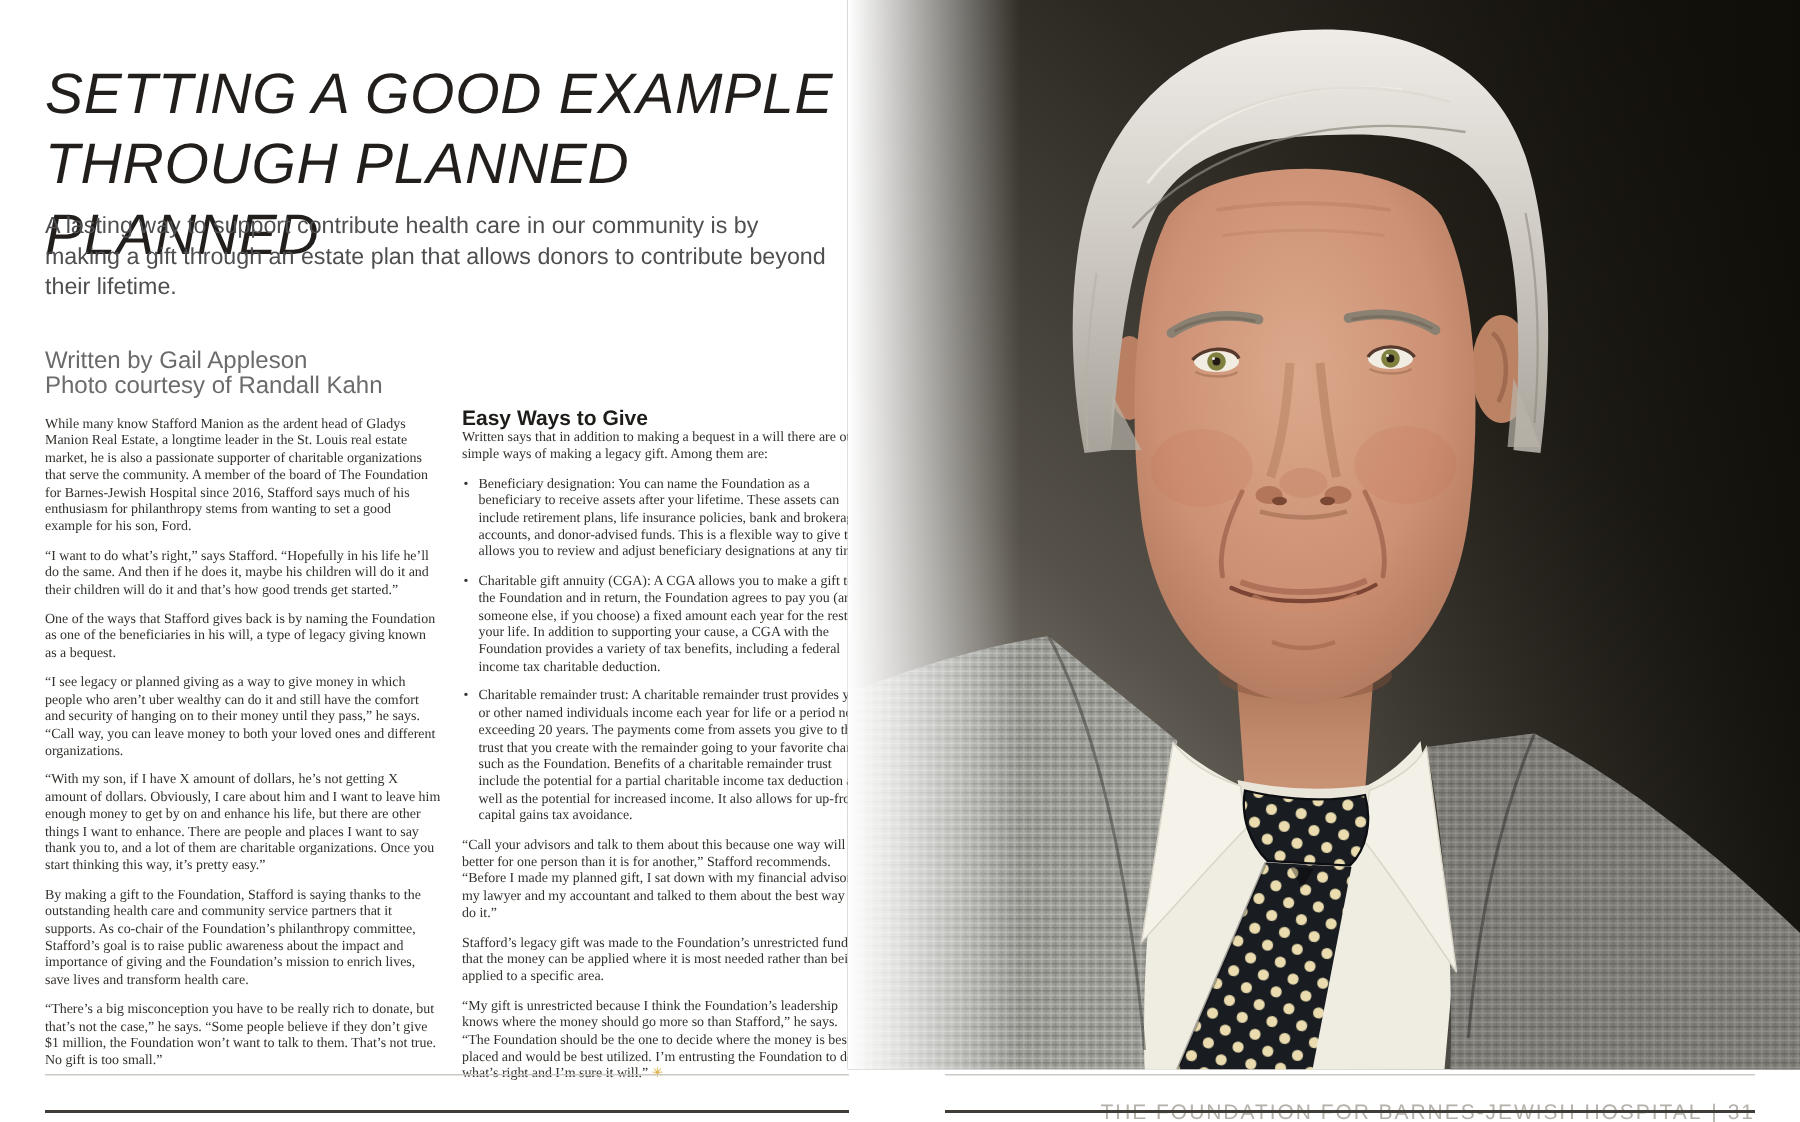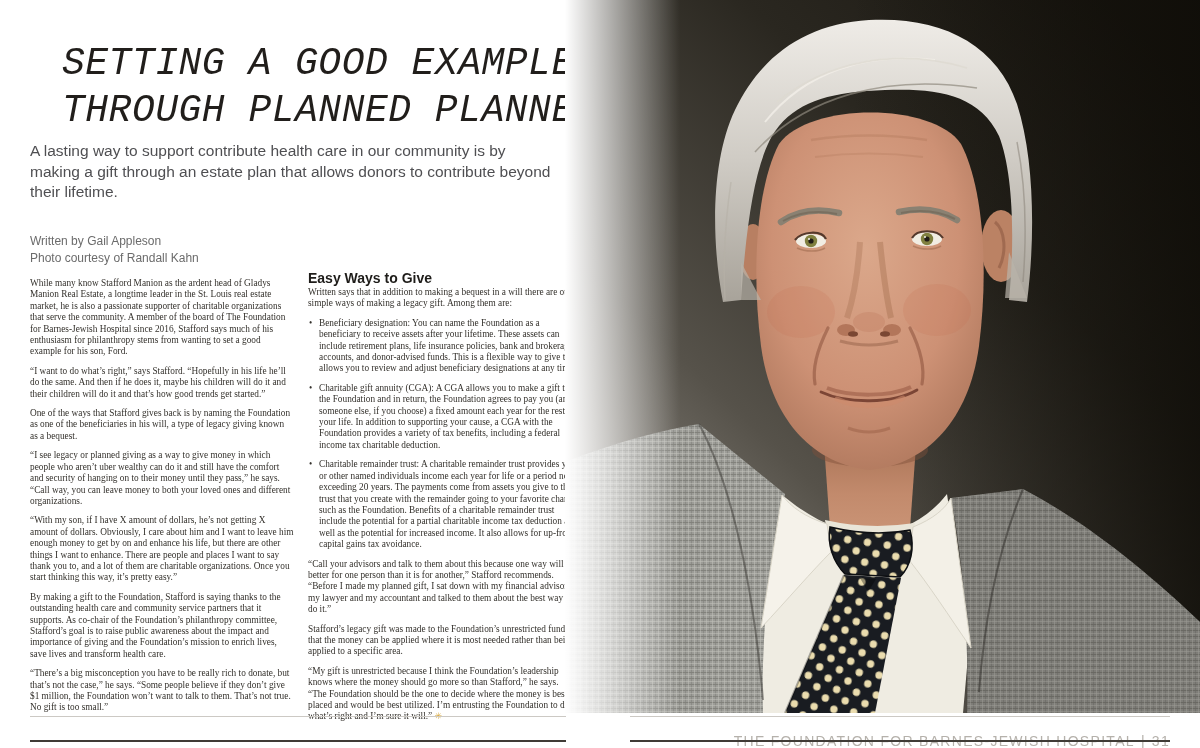--- a/index.html
+++ b/index.html
@@ -5,31 +5,31 @@
   * { box-sizing: border-box; margin: 0; padding: 0; }
   html,body { width:1200px; height:748px; background:#ffffff; overflow:hidden; }
   #spread {
     position:relative; width:1200px; height:748px; background:#ffffff;
     font-family:"Liberation Serif", serif; color:#332f2b;
   }
 
   
   .title {
     position:absolute; left:30px; top:40px; width:560px;
-    font-family:Liberation Mono, monospace; font-style:italic; font-weight:500;
-    font-size:38px; line-height:47px; letter-spacing:0.5px; color:#211e1b;margin-left:32px;
+    font-family:Liberation Sans, sans-serif; font-style:italic; font-weight:500;
+    font-size:38px; line-height:47px; letter-spacing:0.5px; color:#211e1b;
   }
   .subtitle {
     position:absolute; left:30px; top:141px; width:522px;
     font-family:"Liberation Sans", sans-serif; font-size:15.5px;
     line-height:20.5px; color:#4f4f52; font-weight:400;
   }
   .byline {
     position:absolute; left:30px; top:233px; width:400px;
-    font-family:"Liberation Sans", sans-serif; font-size:12px;
+    font-family:"Liberation Sans", sans-serif; font-size:16px;
     line-height:16.5px; color:#6b6b6b;
   }
 
   
   .col { position:absolute; top:278px; }
   .col1 { left:30px;  width:264px; }
   .col2 { left:308px; width:271px; top:272px; }
   .body-p {
     font-family:"Liberation Serif", serif; font-size:9.3px; line-height:11.4px;
     color:#33302b; margin:0 0 8px 0; text-align:left;

